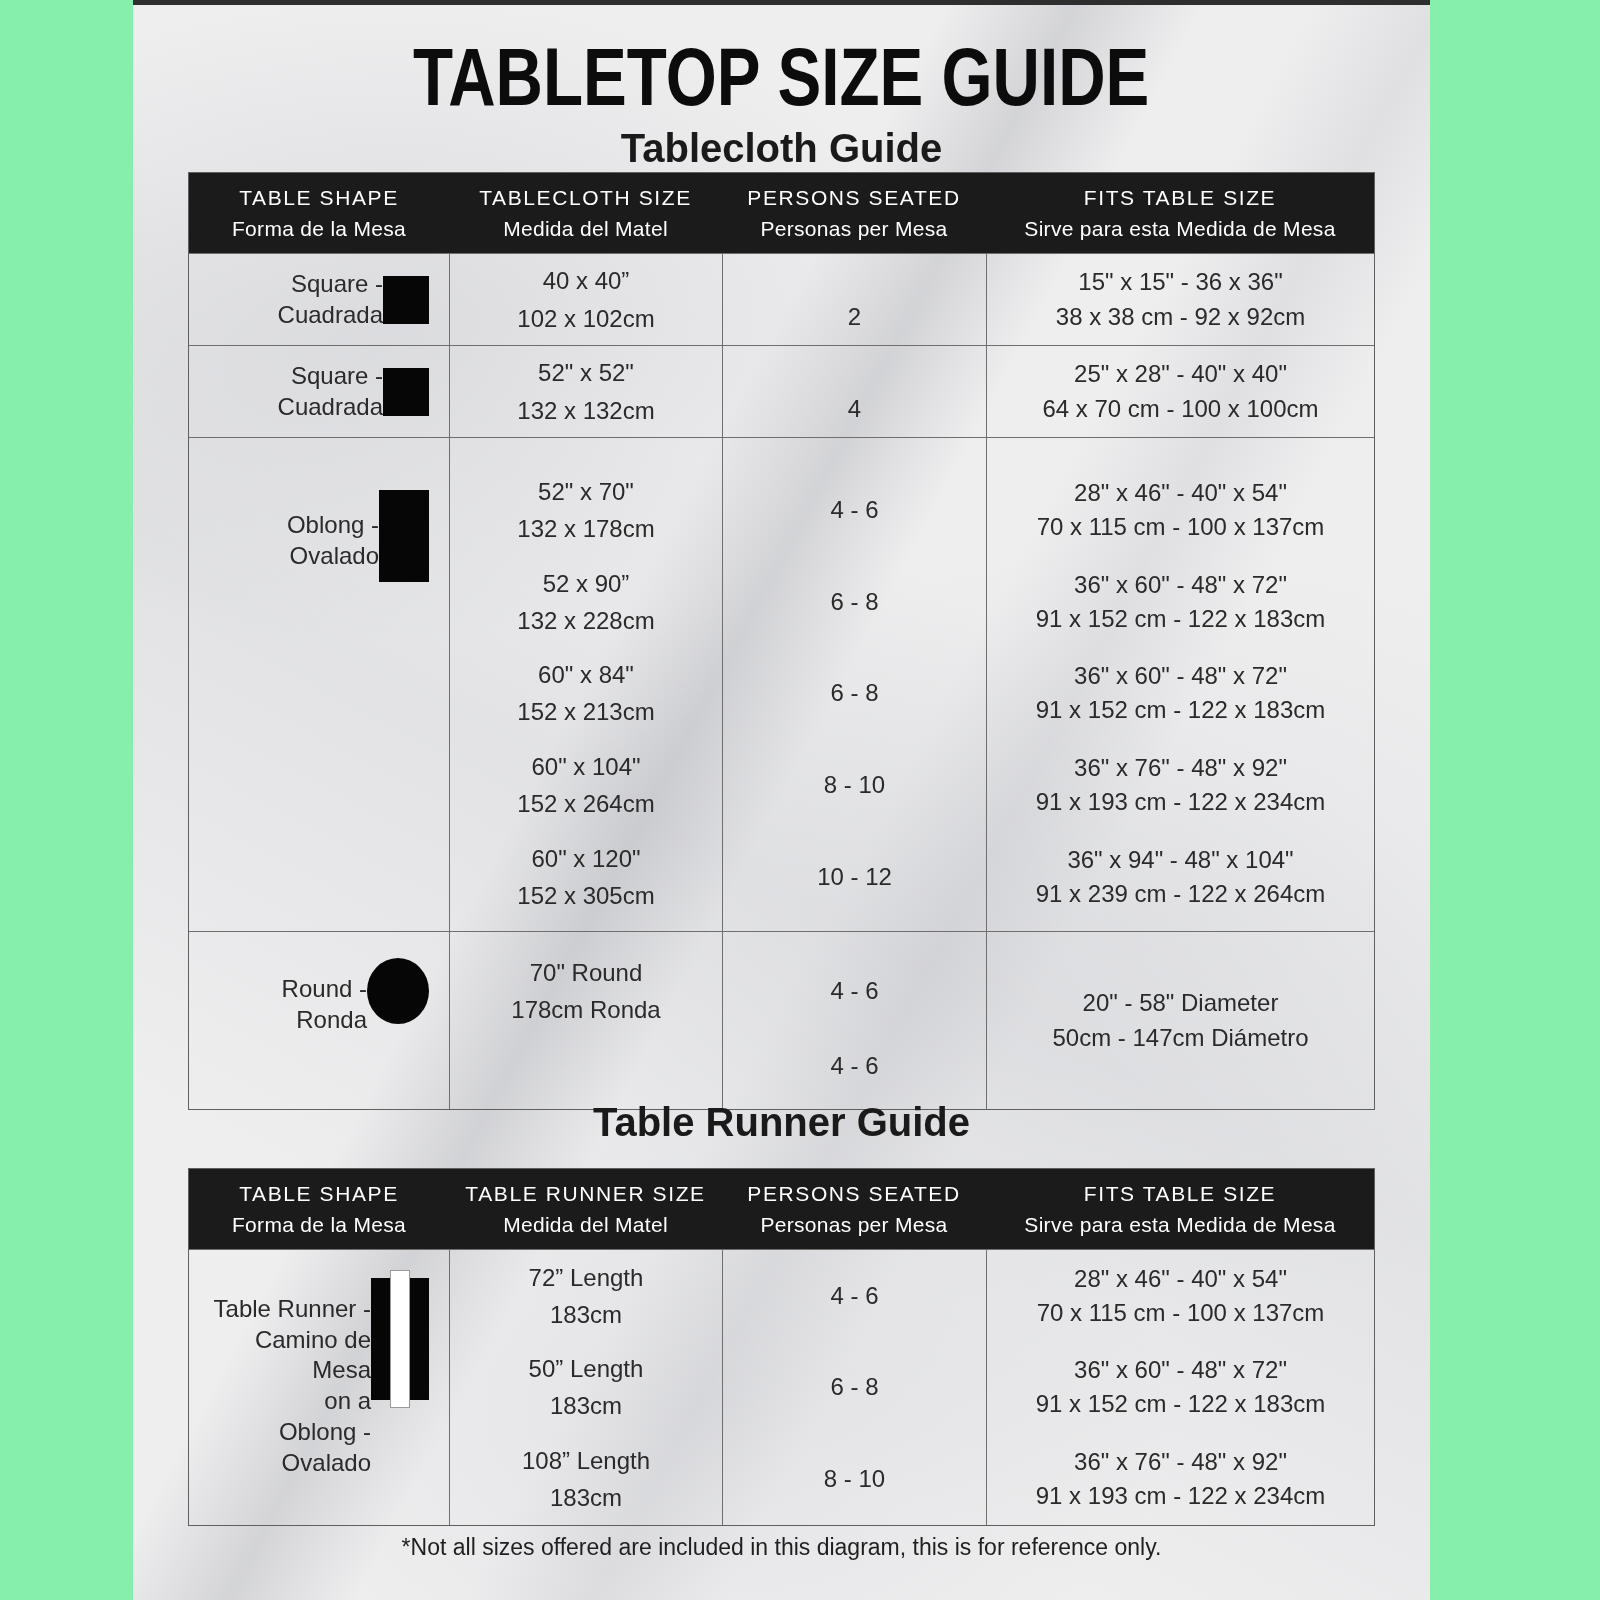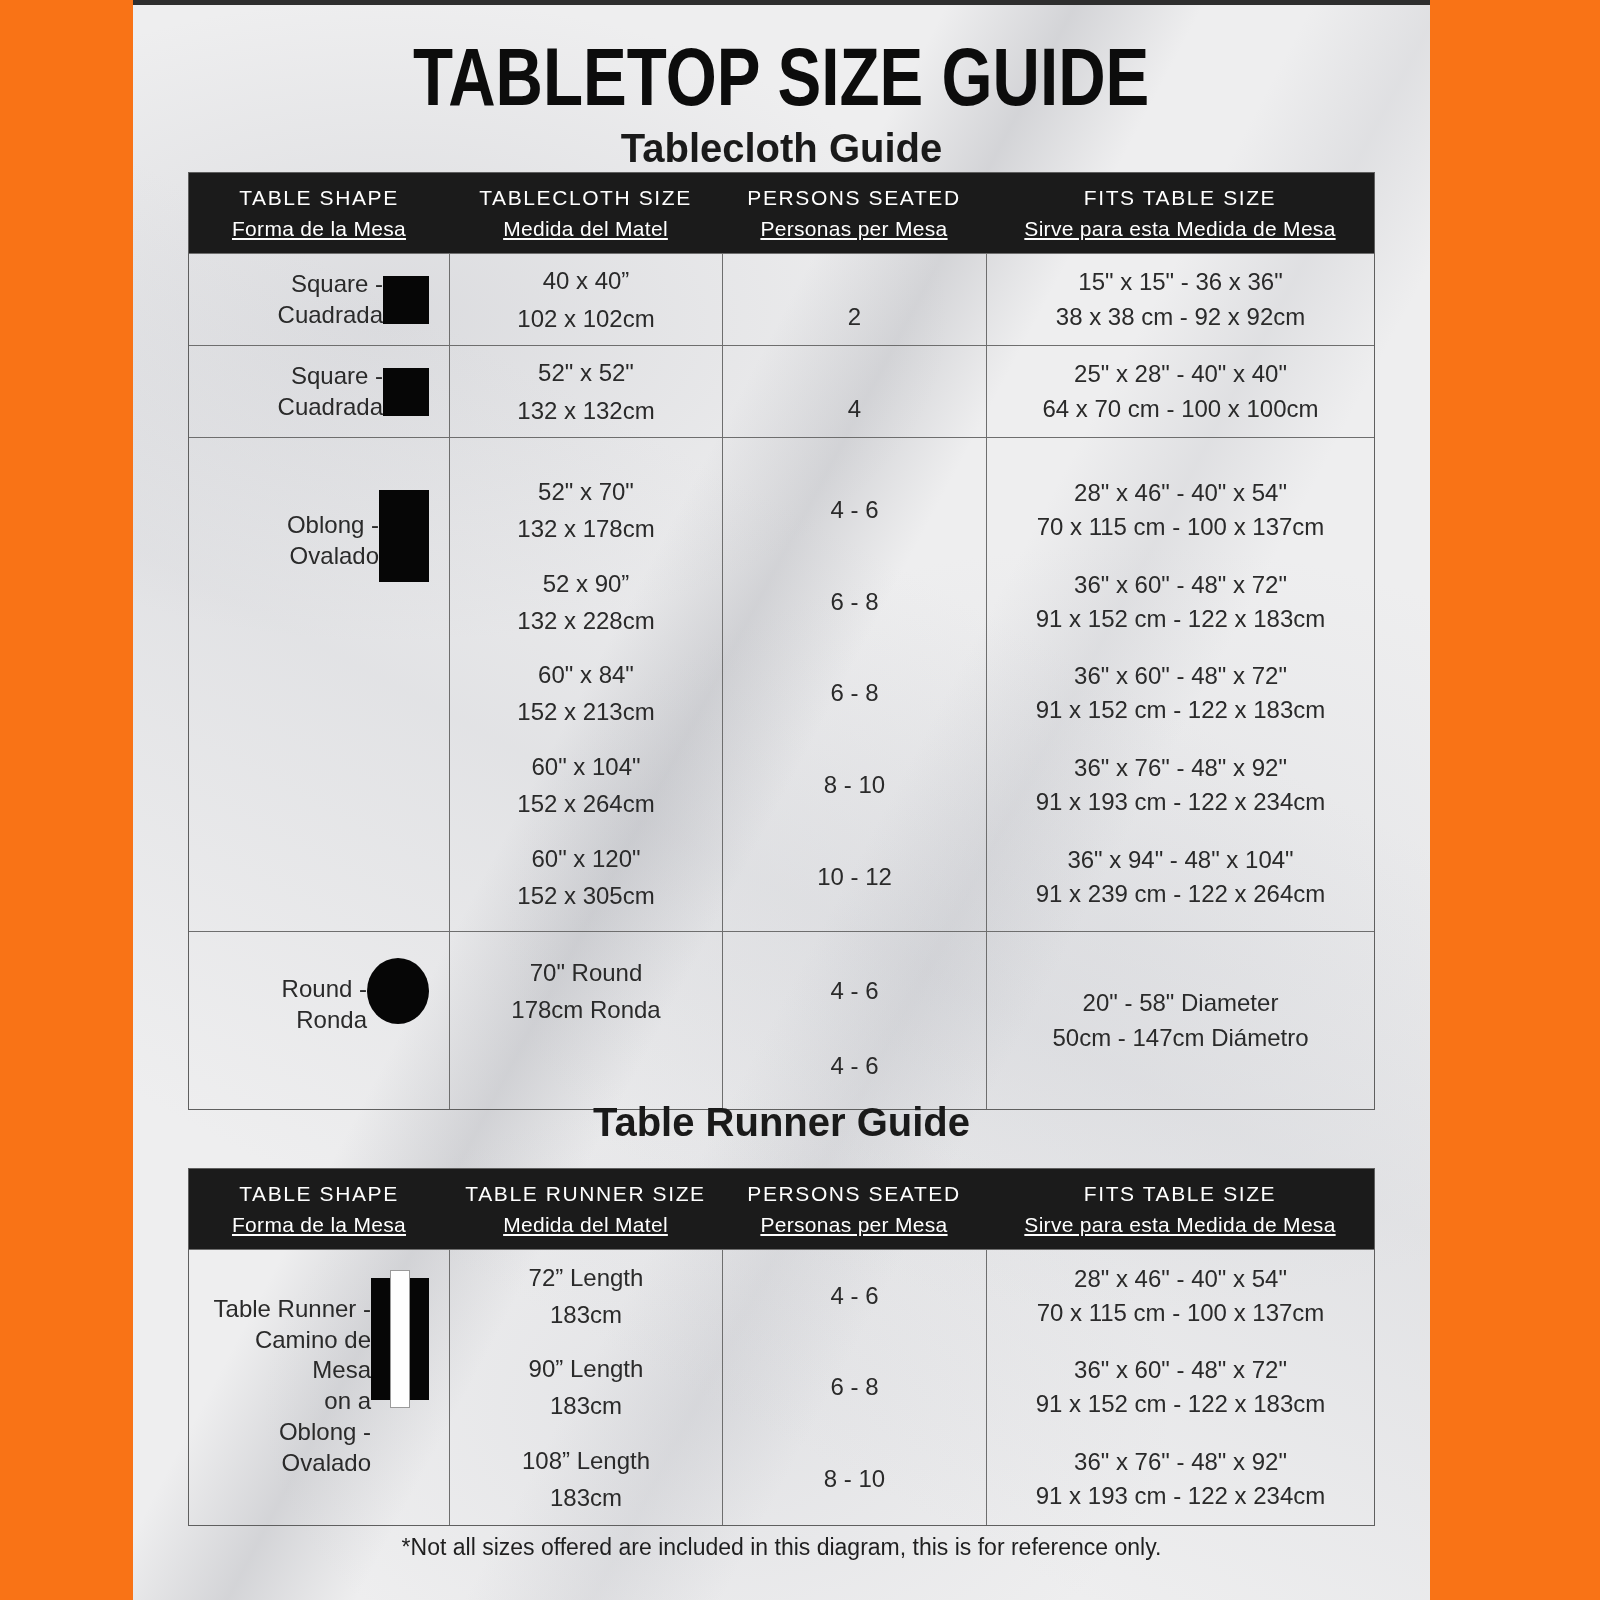--- a/index.html
+++ b/index.html
@@ -1,18 +1,18 @@
 <!DOCTYPE html>
 <html><head>
 <meta charset="utf-8">
 <style>
   * { margin:0; padding:0; box-sizing:border-box; }
   html,body { background:#fdfdfd; }
   body { font-family:"Liberation Sans", sans-serif; color:#262626; }
-  .canvas { position:relative; width:1600px; height:1600px; overflow:hidden; background:#f97316; }
+  .canvas { position:relative; width:1600px; height:1600px; overflow:hidden; background:#86efac; }
 
   
   .page {
     position:absolute; left:133px; top:0; width:1297px; height:1600px;
     background-color:#eeeeef;
     background-image:
       linear-gradient(118deg, rgba(255,255,255,0) 38%, rgba(150,152,160,0.30) 44%, rgba(255,255,255,0) 50%),
       linear-gradient(118deg, rgba(255,255,255,0) 55%, rgba(165,167,175,0.20) 61%, rgba(255,255,255,0) 67%),
       linear-gradient(28deg,  rgba(255,255,255,0) 22%, rgba(195,197,203,0.28) 46%, rgba(255,255,255,0) 63%),
       radial-gradient(900px 520px at 20% 20%, rgba(175,177,185,0.30), rgba(255,255,255,0) 62%),
@@ -37,21 +37,21 @@
 
   
   .size-table { position:absolute; left:55px; width:1187px; border:1px solid #5f5f5f; }
   .cloth-table  { top:172px; }
   .runner-table { top:1168px; }
 
   .thead, .trow { display:grid; grid-template-columns:260px 273px 264px 388px; }
   .thead { background:#1b1b1b; color:#ffffff; height:80px; }
   .th { display:flex; flex-direction:column; justify-content:center; align-items:center; text-align:center; padding:2px 6px; }
   .th .en { font-size:21px; letter-spacing:1.6px; line-height:1.25; }
-  .th .es { font-size:21px; letter-spacing:0.3px; margin-top:4px; line-height:1.2;text-decoration:underline; }
+  .th .es { font-size:21px; letter-spacing:0.3px; margin-top:4px; line-height:1.2; }
 
   .trow { border-top:1px solid #6e6e6e; }
   .trow:first-of-type { border-top:none; }
   .td { position:relative; }
   .td + .td { border-left:1px solid #6e6e6e; }
 
   .r92  { height:92px;  }
   .r494 { height:494px; }
   .r178 { height:178px; }
   .r276 { height:276px; }
@@ -270,21 +270,21 @@
           <span class="icon runner-icon">
             <span class="runner-stripe"></span>
           </span>
         </div>
         <div class="td stack s3">
           <div class="sub">
             <div class="ln">72” Length</div>
             <div class="ln">183cm</div>
           </div>
           <div class="sub">
-            <div class="ln">90” Length</div>
+            <div class="ln">50” Length</div>
             <div class="ln">183cm</div>
           </div>
           <div class="sub">
             <div class="ln">108” Length</div>
             <div class="ln">183cm</div>
           </div>
         </div>
         <div class="td stack s3">
           <div class="sub persons">4 - 6</div>
           <div class="sub persons">6 - 8</div>

